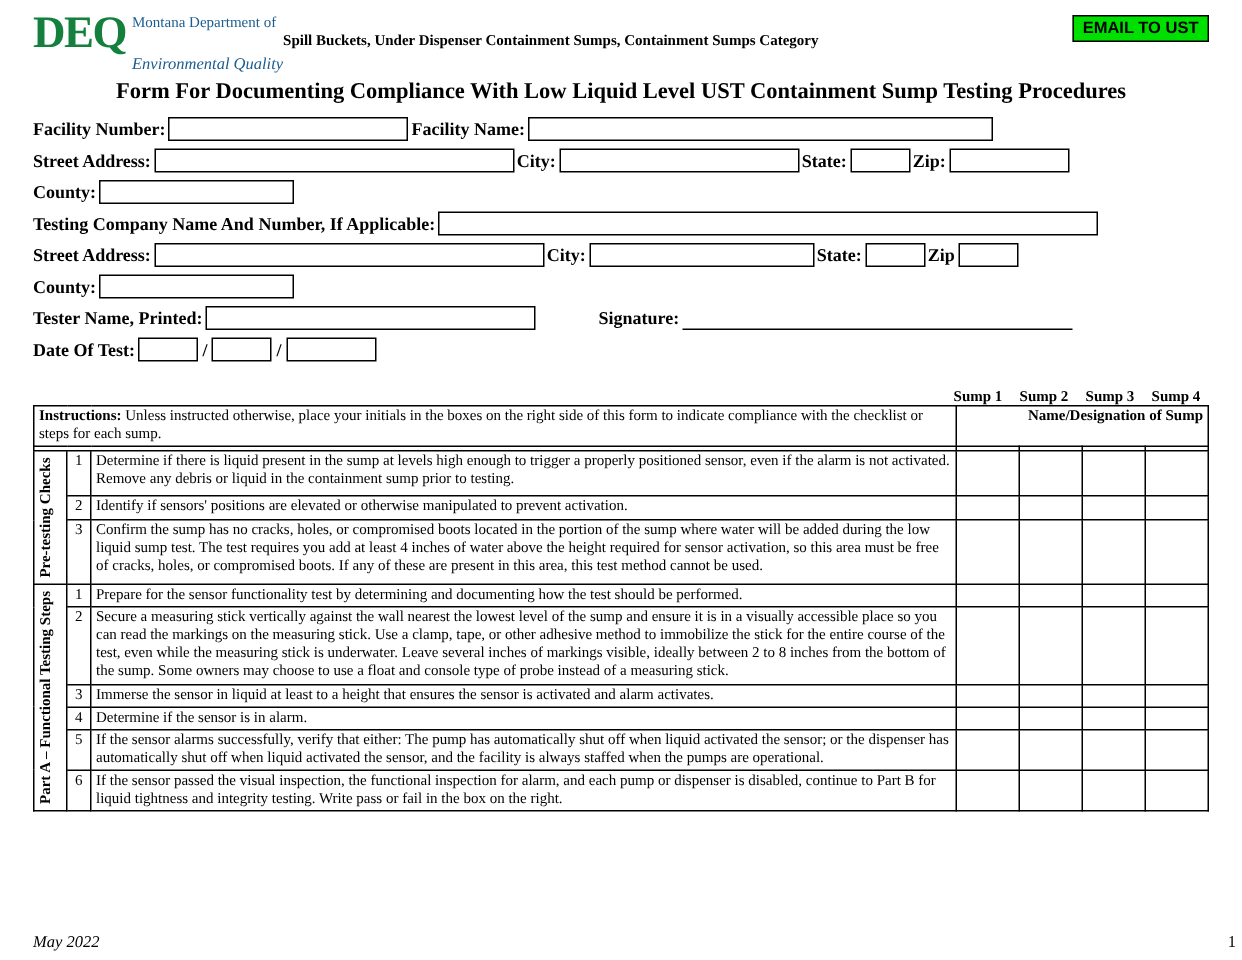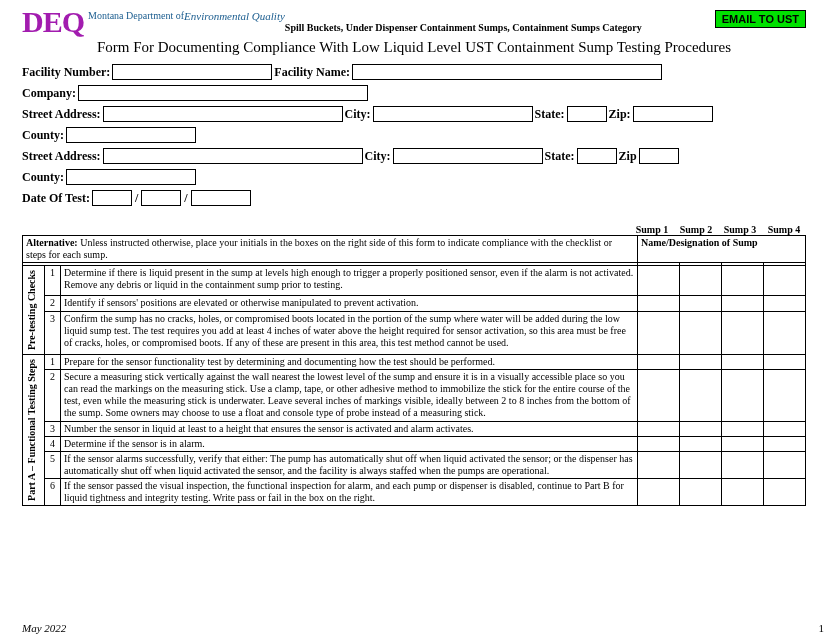--- a/index.html
+++ b/index.html
@@ -25,31 +25,32 @@
   }
   .logo-block {
     display: flex;
     align-items: flex-start;
     gap: 4px;
   }
   .deq {
     font-family: Georgia, serif;
     font-size: 30px;
     font-weight: bold;
-    color: #a21caf;
+    color: #15803d;
     line-height: 0.9;
     letter-spacing: -1px;
   }
   .deq-sub {
     display: flex;
-    flex-direction: row;
+    flex-direction: column;
     font-size: 10px;
     color: #1b5d8f;
     line-height: 1.1;
     padding-top: 2px;
+    gap: 16px;
   }
   .deq-sub .b { font-style: italic; font-size: 11px; }
   .center-header {
     flex: 1;
     font-size: 10px;
     font-weight: bold;
     padding-top: 14px;
     line-height: 1.2;
   }
   .email-btn {
@@ -59,21 +60,21 @@
     font-family: Arial, sans-serif;
     font-size: 11px;
     padding: 2px 6px;
     border: 1px solid #000;
     margin-top: 2px;
     margin-left: 36px;
   }
   .form-title {
     text-align: center;
     font-size: 15px;
-    font-weight: normal;
+    font-weight: bold;
     margin: 4px 0 8px 0;
   }
   .field-row {
     display: flex;
     align-items: flex-end;
     gap: 2px;
     margin-bottom: 5px;
     font-size: 12px;
     font-weight: bold;
   }
@@ -117,21 +118,21 @@
     transform: rotate(180deg);
     text-align: center;
     font-weight: bold;
     font-size: 10px;
     padding: 4px 2px !important;
   }
   .numcell { text-align: center; width: 16px; }
   .sumpcell { width: 40px; }
   .instr-row td { font-size: 10px; }
   .instr-label { font-weight: bold; }
-  .name-desig { font-weight: bold; text-align: left; }
+  .name-desig { font-weight: bold; text-align: right; }
   .footer {
     position: absolute;
     bottom: 6px;
     left: 22px;
     right: 4px;
     display: flex;
     justify-content: space-between;
     font-style: italic;
     font-size: 11px;
   }
@@ -158,53 +159,59 @@
 
   <div class="form-title">Form For Documenting Compliance With Low Liquid Level UST Containment Sump Testing Procedures</div>
 
   <div class="field-row">
     <span class="field-label">Facility Number:</span>
     <span class="field-input" style="width:160px"></span>
     <span class="field-label">Facility Name:</span>
     <span class="field-input" style="width:310px"></span>
   </div>
   <div class="field-row">
-    <span class="field-label">Company:</span>
-    <span class="field-input" style="width:290px"></span>
-  </div>
-  <div class="field-row">
     <span class="field-label">Street Address:</span>
     <span class="field-input" style="width:240px"></span>
     <span class="field-label">City:</span>
     <span class="field-input" style="width:160px"></span>
     <span class="field-label">State:</span>
     <span class="field-input" style="width:40px"></span>
     <span class="field-label">Zip:</span>
     <span class="field-input" style="width:80px"></span>
   </div>
   <div class="field-row">
     <span class="field-label">County:</span>
     <span class="field-input" style="width:130px"></span>
   </div>
 
   <div class="field-row">
+    <span class="field-label">Testing Company Name And Number, If Applicable:</span>
+    <span class="field-input" style="width:440px"></span>
+  </div>
+  <div class="field-row">
     <span class="field-label">Street Address:</span>
     <span class="field-input" style="width:260px"></span>
     <span class="field-label">City:</span>
     <span class="field-input" style="width:150px"></span>
     <span class="field-label">State:</span>
     <span class="field-input" style="width:40px"></span>
     <span class="field-label">Zip</span>
     <span class="field-input" style="width:40px"></span>
   </div>
   <div class="field-row">
     <span class="field-label">County:</span>
     <span class="field-input" style="width:130px"></span>
   </div>
 
+  <div class="field-row">
+    <span class="field-label">Tester Name, Printed:</span>
+    <span class="field-input" style="width:220px"></span>
+    <span class="field-label" style="margin-left:40px">Signature:</span>
+    <span class="sig-line" style="width:260px"></span>
+  </div>
   <div class="field-row">
     <span class="field-label">Date Of Test:</span>
     <span class="field-input" style="width:40px"></span>
     <span class="date-sep">/</span>
     <span class="field-input" style="width:40px"></span>
     <span class="date-sep">/</span>
     <span class="field-input" style="width:60px"></span>
   </div>
 
   <div class="sump-headers">
@@ -220,21 +227,21 @@
         <col style="width:16px">
         <col>
         <col style="width:42px">
         <col style="width:42px">
         <col style="width:42px">
         <col style="width:42px">
     </colgroup>
     <tbody>
         <tr class="instr-row">
       <td colspan="3">
-        <span class="instr-label">Alternative:</span><span> Unless instructed otherwise, place your initials in the boxes on the right side of this form to indicate compliance with the checklist or steps for each sump.</span>
+        <span class="instr-label">Instructions:</span><span> Unless instructed otherwise, place your initials in the boxes on the right side of this form to indicate compliance with the checklist or steps for each sump.</span>
       </td>
       <td colspan="4" class="name-desig">Name/Designation of Sump</td>
     </tr>
     <tr>
       <td colspan="3" style="border-top:none;height:2px;padding:0"></td>
       <td class="sumpcell"></td>
       <td class="sumpcell"></td>
       <td class="sumpcell"></td>
       <td class="sumpcell"></td>
     </tr>
@@ -277,21 +284,21 @@
     <tr>
       <td class="numcell">2</td>
       <td>Secure a measuring stick vertically against the wall nearest the lowest level of the sump and ensure it is in a visually accessible place so you can read the markings on the measuring stick. Use a clamp, tape, or other adhesive method to immobilize the stick for the entire course of the test, even while the measuring stick is underwater. Leave several inches of markings visible, ideally between 2 to 8 inches from the bottom of the sump. Some owners may choose to use a float and console type of probe instead of a measuring stick.</td>
       <td></td>
           <td></td>
           <td></td>
           <td></td>
     </tr>
     <tr>
       <td class="numcell">3</td>
-      <td>Number the sensor in liquid at least to a height that ensures the sensor is activated and alarm activates.</td>
+      <td>Immerse the sensor in liquid at least to a height that ensures the sensor is activated and alarm activates.</td>
       <td></td>
           <td></td>
           <td></td>
           <td></td>
     </tr>
     <tr>
       <td class="numcell">4</td>
       <td>Determine if the sensor is in alarm.</td>
       <td></td>
           <td></td>

